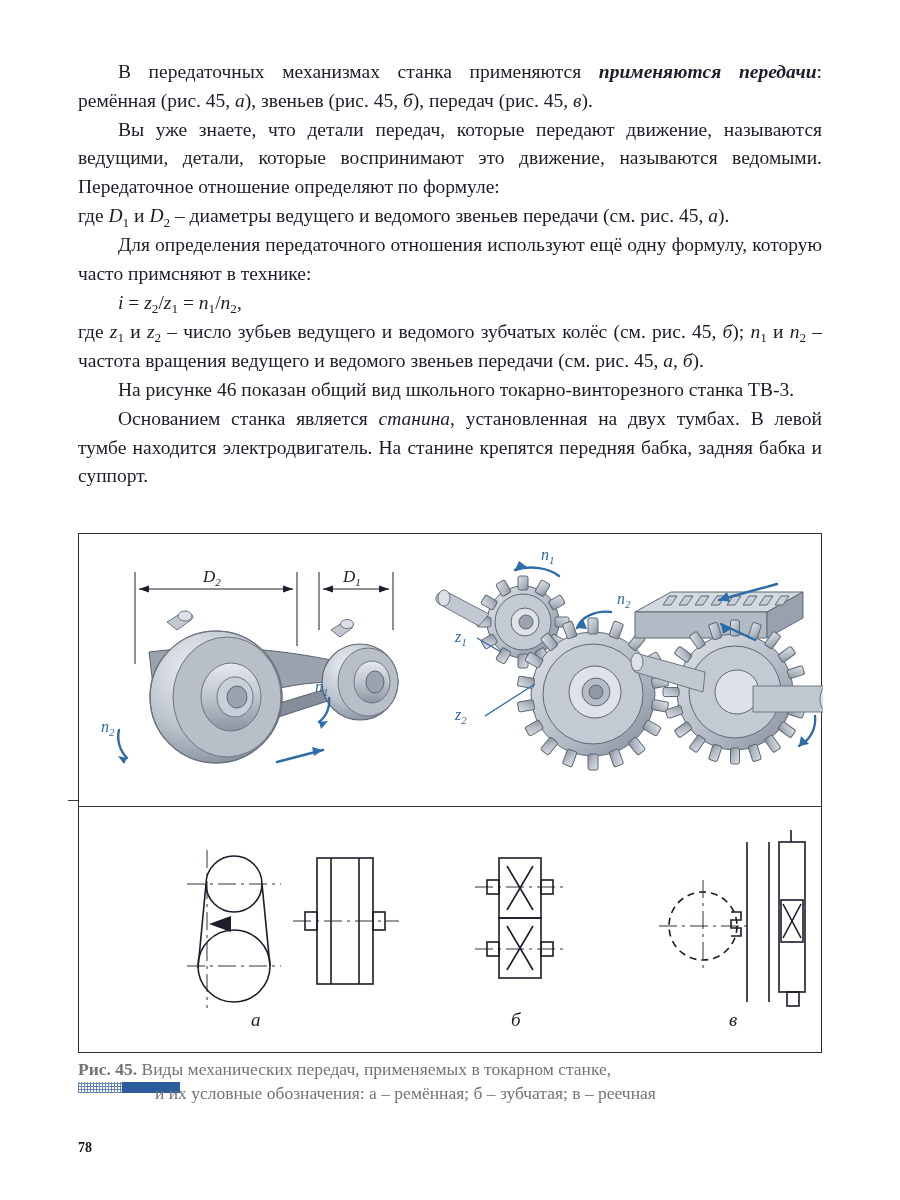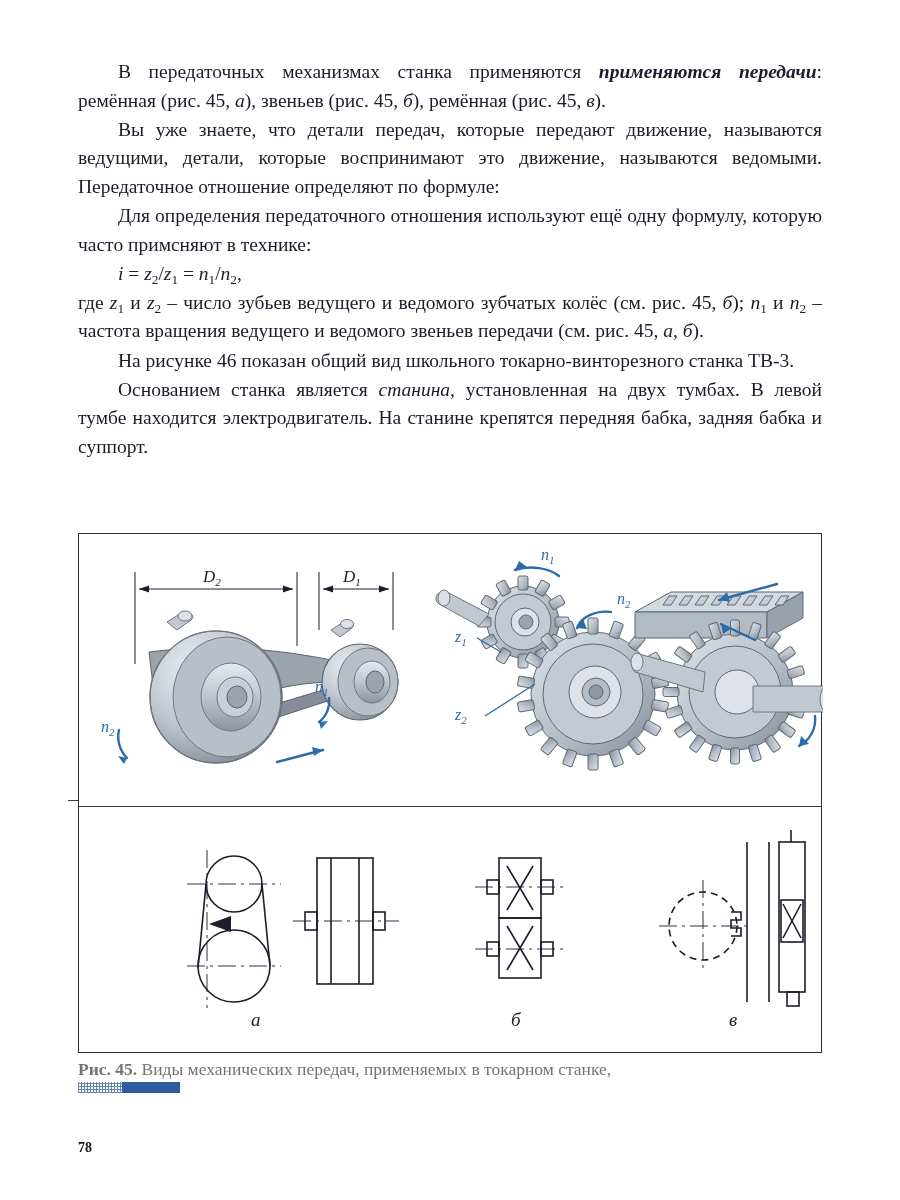--- a/index.html
+++ b/index.html
@@ -170,25 +170,26 @@
 </style>
 </head>
 <body>
 
 <div class="page">
 
   <div class="crop-mark"></div>
 
   <div class="text-block">
 
-    <p class="para"><span>В передаточных механизмах станка применяются </span><span class="bi">применяются передачи</span><span>: ремённая (рис. 45, </span><span class="it">а</span><span>), звеньев (рис. 45, </span><span class="it">б</span><span>), ремённая (рис. 45, </span><span class="it">в</span><span>).</span></p>
+    <p class="para"><span>В передаточных механизмах станка применяются </span><span class="bi">применяются передачи</span><span>: ремённая (рис. 45, </span><span class="it">а</span><span>), звеньев (рис. 45, </span><span class="it">б</span><span>), передач (рис. 45, </span><span class="it">в</span><span>).</span></p>
 
     <p class="para">Вы уже знаете, что детали передач, которые передают движение, называются ведущими, детали, которые воспринимают это движение, называются ведомыми. Передаточное отношение определяют по формуле:</p>
 
 
+    <p class="para noindent"><span>где </span><span class="it">D</span><sub>1</sub><span> и </span><span class="it">D</span><sub>2</sub><span> – диаметры ведущего и ведомого звеньев передачи (см. рис. 45, </span><span class="it">а</span><span>).</span></p>
 
     <p class="para">Для определения передаточного отношения используют ещё одну формулу, которую часто примсняют в технике:</p>
 
     <p class="formula"><span class="it">i</span> = <span class="it">z</span><sub>2</sub>/<span class="it">z</span><sub>1</sub> = <span class="it">n</span><sub>1</sub>/<span class="it">n</span><sub>2</sub>,</p>
 
     <p class="para noindent"><span>где </span><span class="it">z</span><sub>1</sub><span> и </span><span class="it">z</span><sub>2</sub><span> – число зубьев ведущего и ведомого зубчатых колёс (см. рис. 45, </span><span class="it">б</span><span>); </span><span class="it">n</span><sub>1</sub><span> и </span><span class="it">n</span><sub>2</sub><span> – частота вращения ведущего и ведомого звеньев передачи (см. рис. 45, </span><span class="it">а</span><span>, </span><span class="it">б</span><span>).</span></p>
 
     <p class="para">На рисунке 46 показан общий вид школьного токарно-винторезного станка ТВ-3.</p>
 
     <p class="para"><span>Основанием станка является </span><span class="it">станина</span><span>, установленная на двух тумбах. В левой тумбе находится электродвигатель. На станине крепятся передняя бабка, задняя бабка и суппорт.</span></p>
@@ -468,17 +469,18 @@
     </div>
   </div>
 
   <div class="dither">
     <span class="d1"></span>
       <span class="d2"></span>
   </div>
 
   <div class="caption">
     <span class="cap-num">Рис. 45.</span><span> Виды механических передач, применяемых в токарном станке,</span>
+    <span class="cap-line2">и их условные обозначения: а – ремённая; б – зубчатая; в – реечная</span>
   </div>
 
   <div class="page-number">78</div>
 
 </div>
 
 </body></html>

